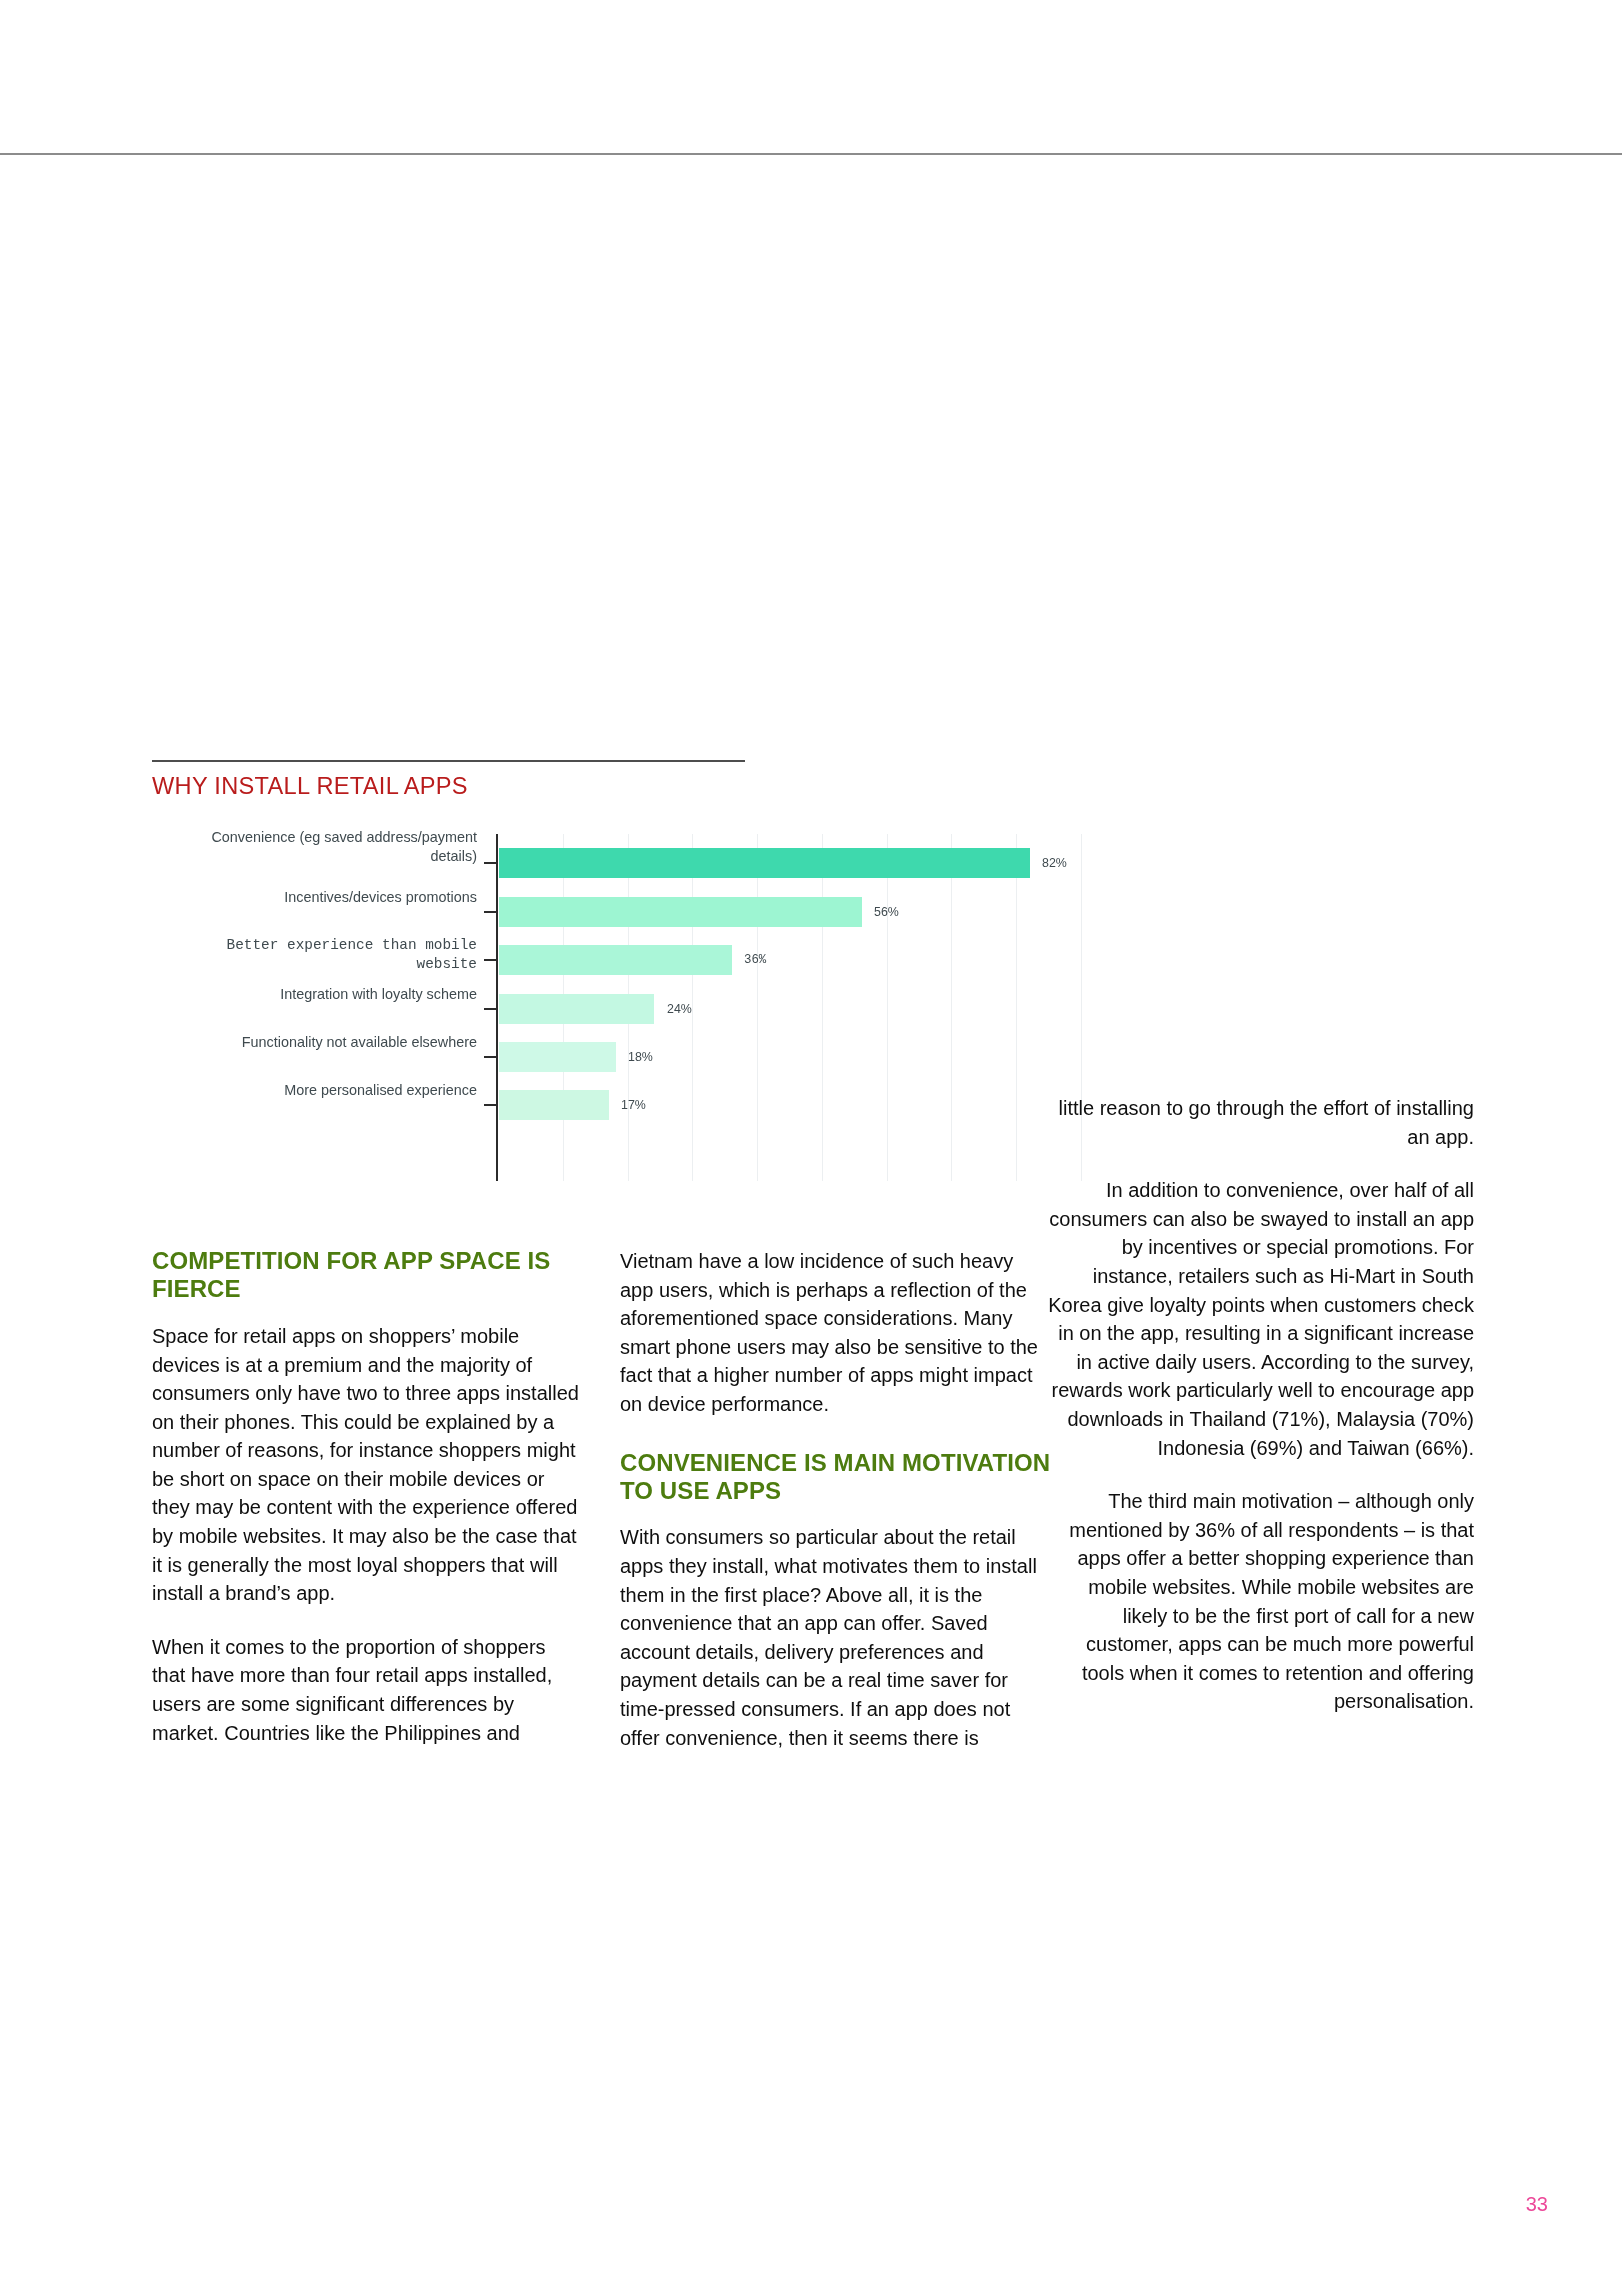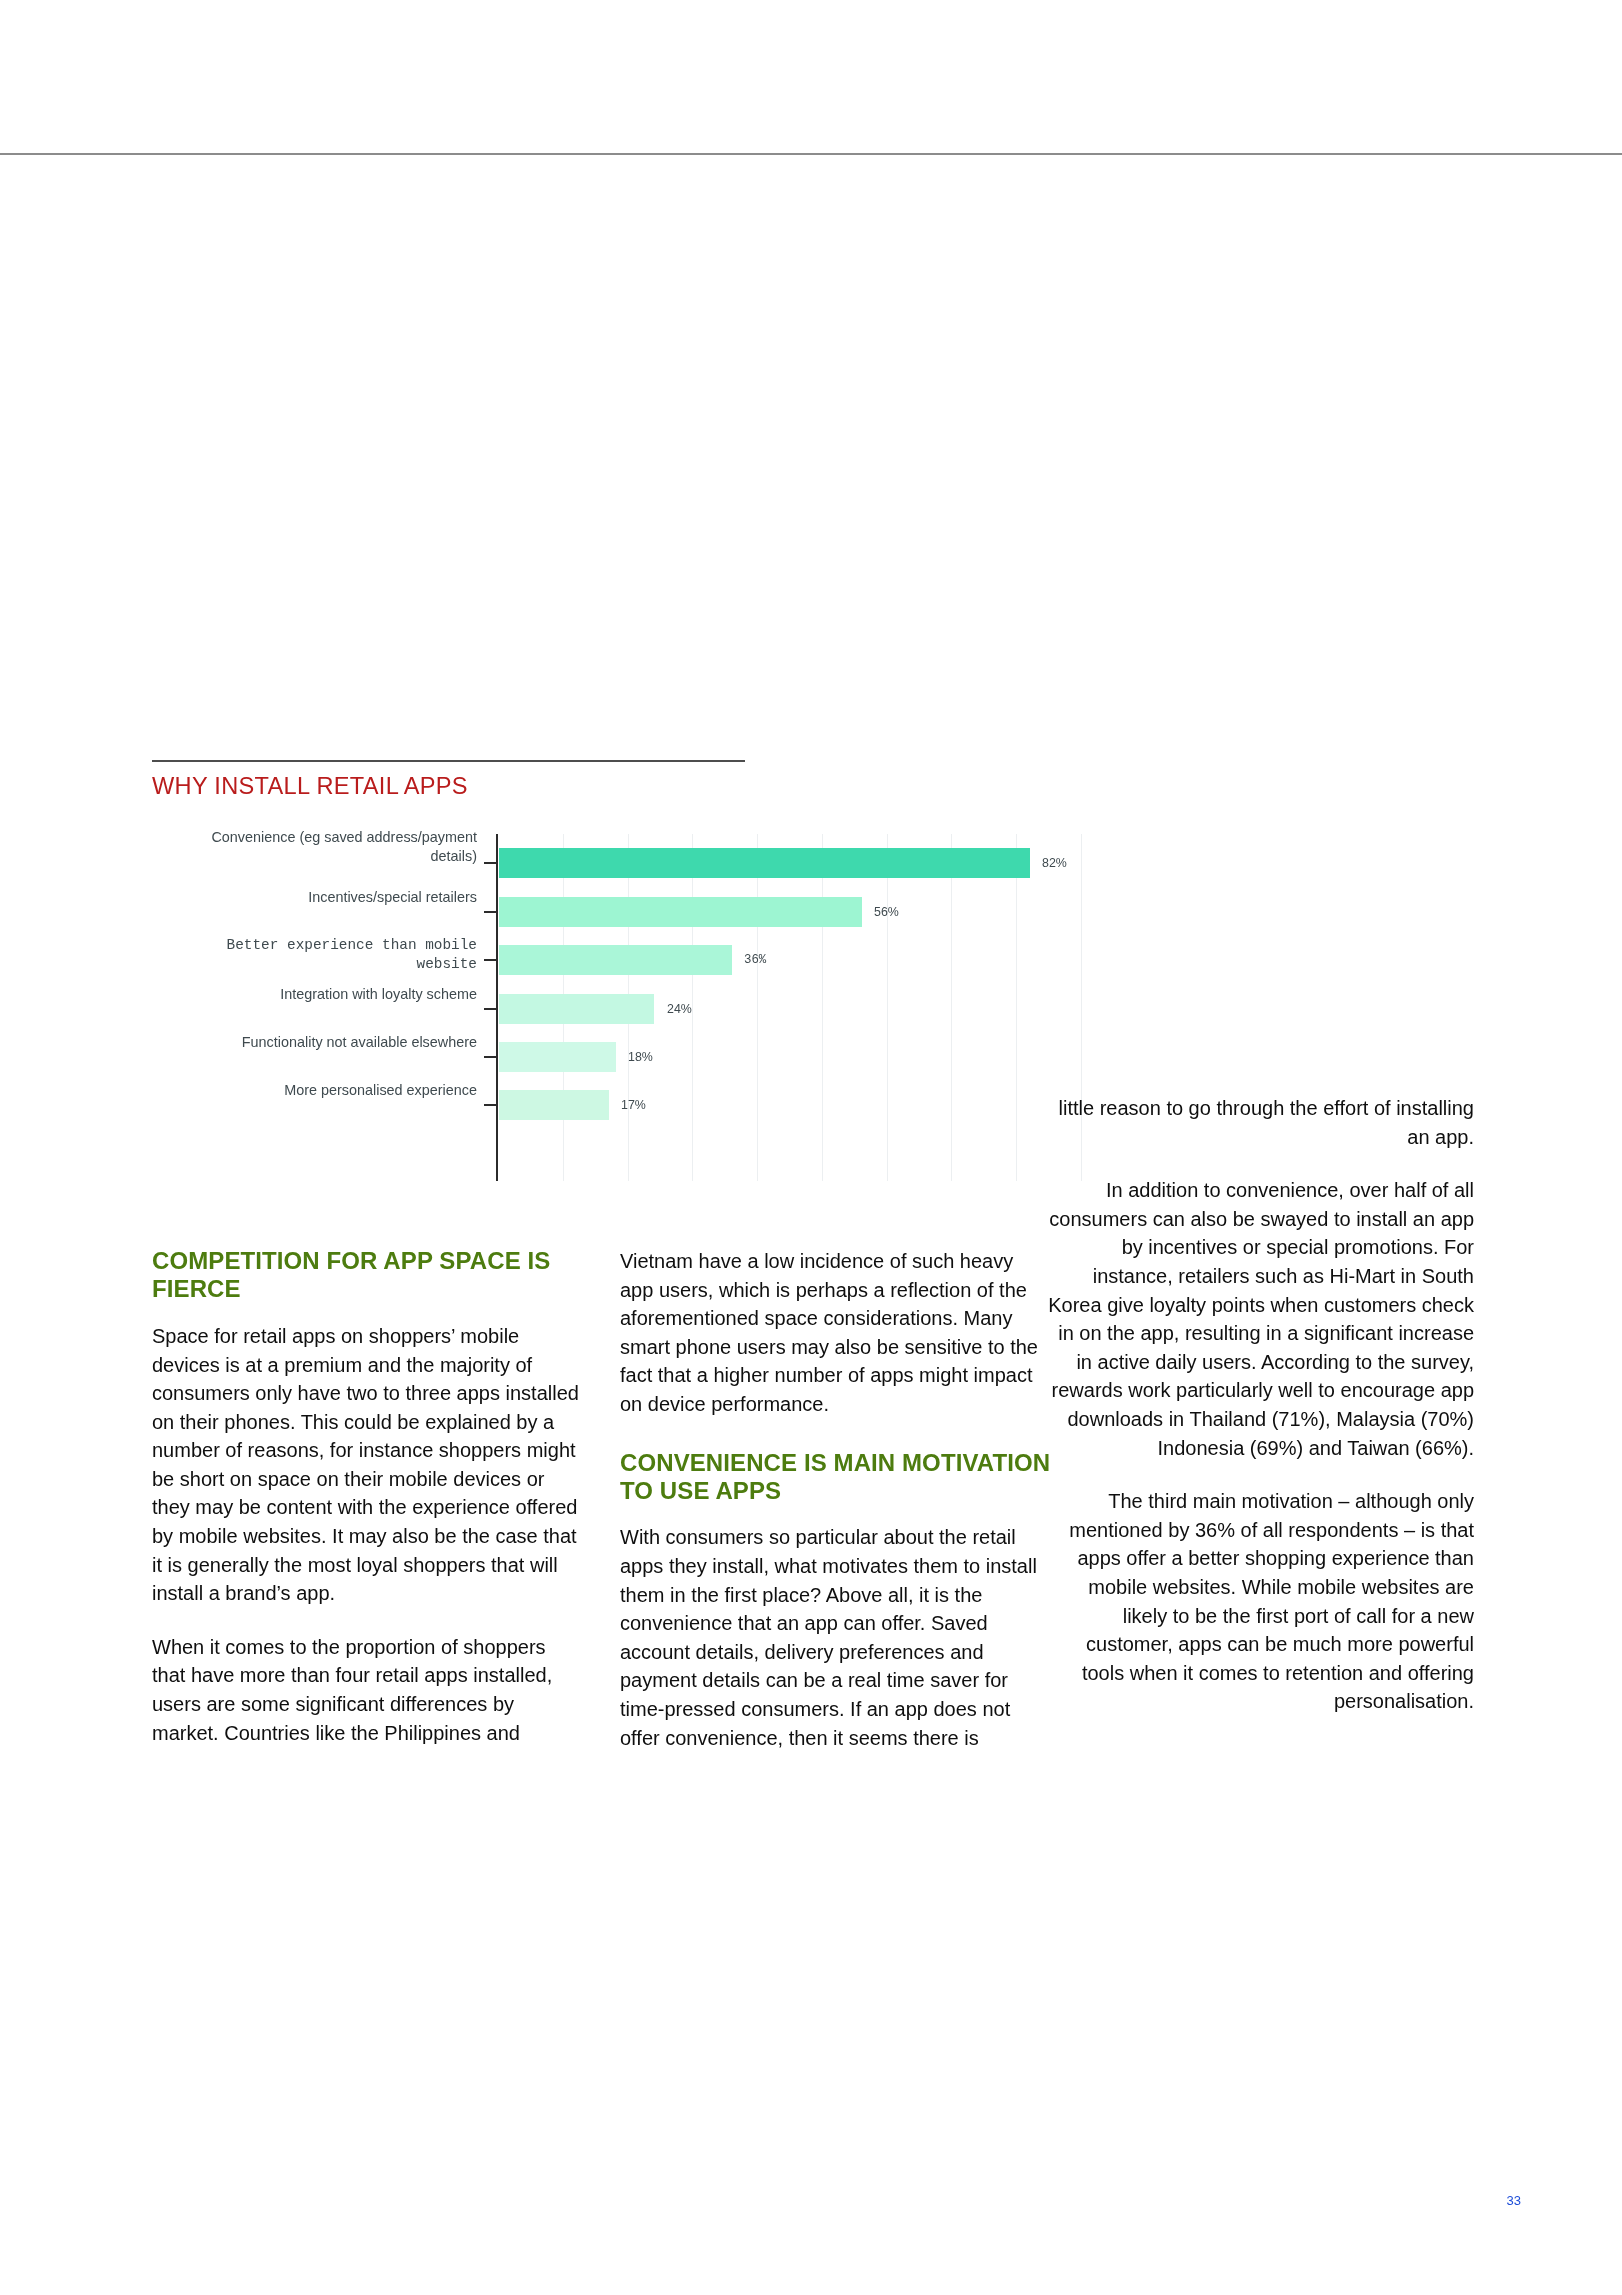--- a/index.html
+++ b/index.html
@@ -146,24 +146,24 @@
   }
   .col h2.spaced { margin-top: 30px; }
   .col p {
     margin: 0 0 25px 0;
   }
   .col p:last-child { margin-bottom: 0; }
 
   
   .page-number {
     position: absolute;
-    right: 102px;
+    right: 75px;
     top: 2193px;
-    font-size: 13px;
-    color: #1d4ed8;
+    font-size: 20px;
+    color: #ec4899;
   }
 </style>
 </head>
 <body>
 
 <div class="header-rule"></div>
 
 <div class="chart-block">
   <div class="chart-rule"></div>
   <div class="chart-title">WHY INSTALL RETAIL APPS</div>
@@ -181,21 +181,21 @@
         <div class="gridline" style="left: 518px;"></div>
         <div class="gridline" style="left: 583px;"></div>
         <div class="bar-row" style="top: 5.2px;">
           <div class="tick"></div>
           <div class="cat-label two-line">Convenience (eg saved address/payment details)</div>
           <div class="bar" style="width: 531px; background: rgb(62, 217, 173);"></div>
           <div class="bar-value" style="left: 544px;">82%</div>
         </div>
         <div class="bar-row" style="top: 54px;">
           <div class="tick"></div>
-          <div class="cat-label">Incentives/special retailers</div>
+          <div class="cat-label">Incentives/devices promotions</div>
           <div class="bar" style="width: 363px; background: rgb(157, 245, 210);"></div>
           <div class="bar-value" style="left: 376px;">56%</div>
         </div>
         <div class="bar-row" style="top: 102px; font-family: Liberation Mono, monospace;">
           <div class="tick"></div>
           <div class="cat-label">Better experience than mobile website</div>
           <div class="bar" style="width: 233px; background: rgb(170, 246, 216);"></div>
           <div class="bar-value" style="left: 246px;">36%</div>
         </div>
         <div class="bar-row" style="top: 151px;">

